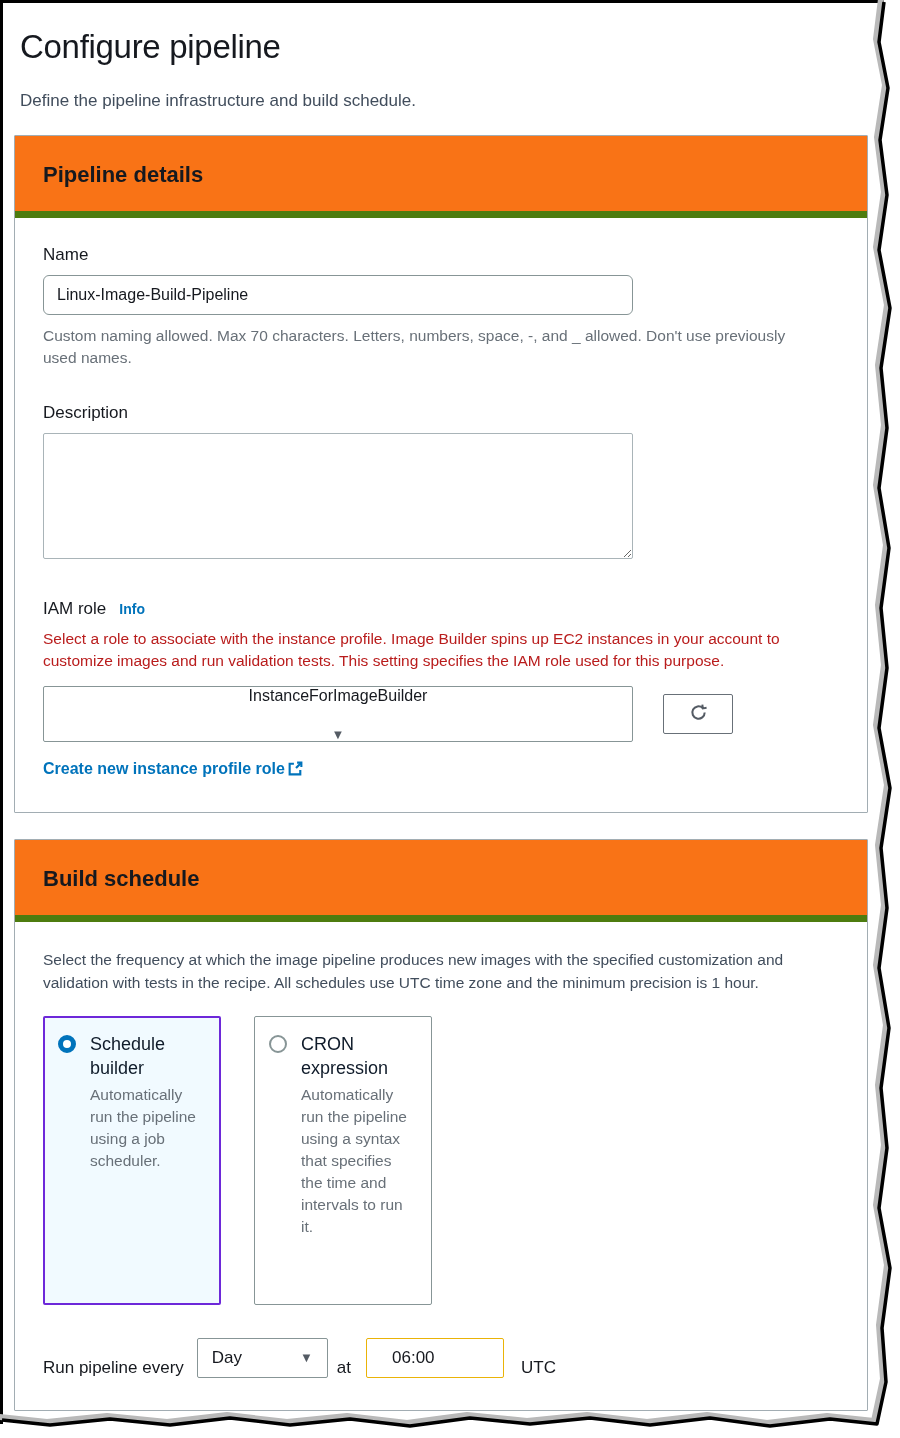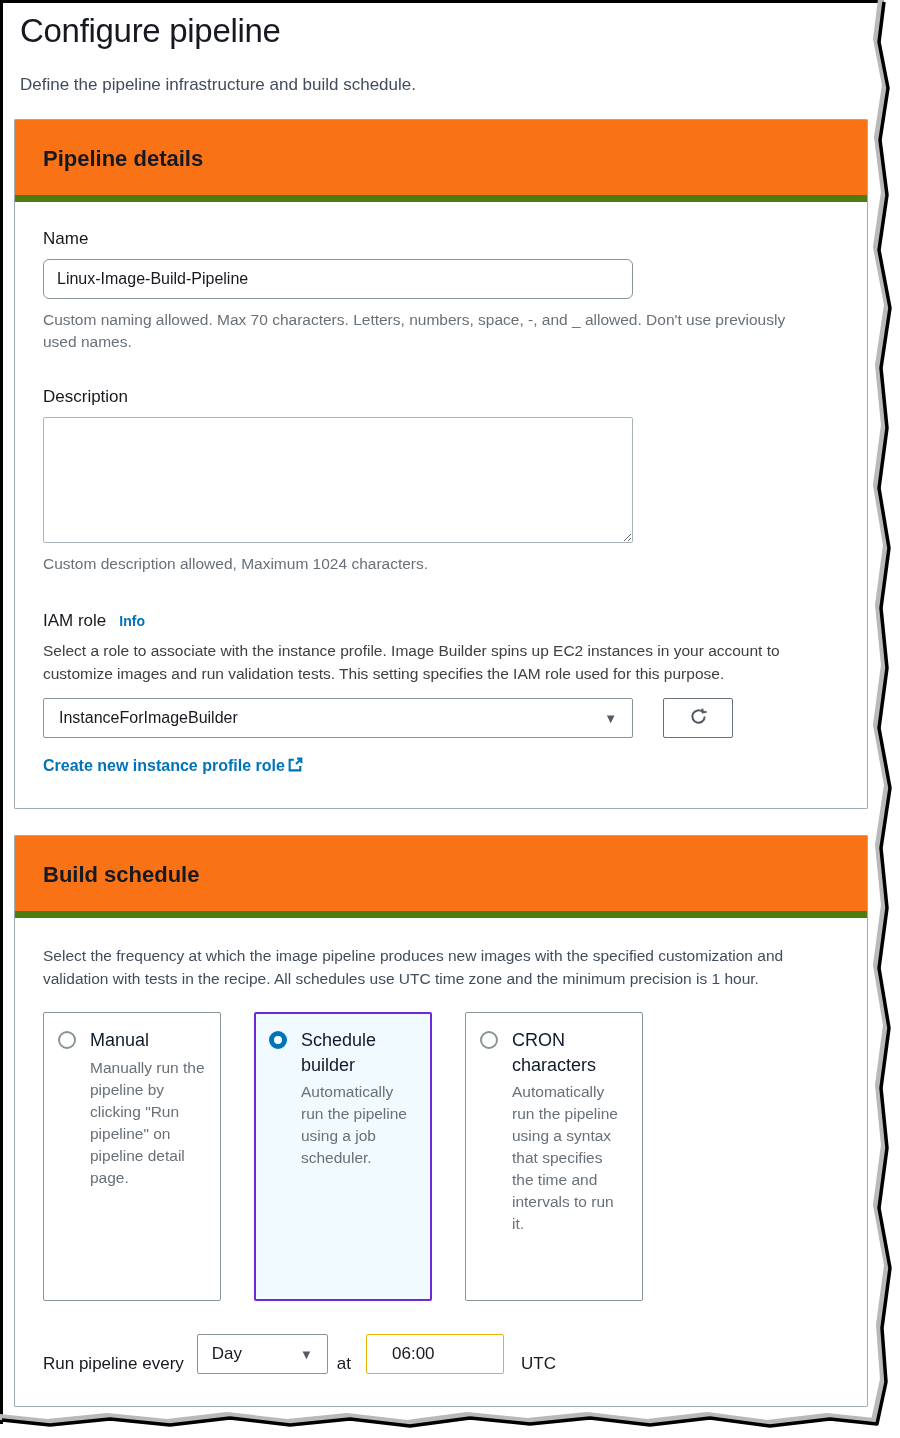--- a/index.html
+++ b/index.html
@@ -3,21 +3,21 @@
 <meta charset="utf-8">
 <style>
   * { box-sizing: border-box; margin: 0; padding: 0; }
   html, body { width: 900px; height: 1438px; background: #ffffff; }
   body {
     font-family: "Liberation Sans", sans-serif;
     color: #16191f;
     position: relative;
     overflow: hidden;
   }
-  .page { position: relative; padding-top: 12px; }
+  .page { position: relative; padding-top: 28px; }
 
   
   .page-title {
     margin-left: 20px;
     font-size: 33px;
     font-weight: 400;
     color: #16191f;
     letter-spacing: -0.3px;
   }
   .page-subtitle {
@@ -80,31 +80,32 @@
 
   .iam-block { margin-top: 36px; }
   .label-row { display: flex; align-items: baseline; gap: 13px; }
   .info-link {
     font-size: 14px; font-weight: 700;
     color: #0073bb; text-decoration: none; cursor: pointer;
   }
   .iam-help {
     margin-top: 9px;
     font-size: 15.5px; line-height: 1.45;
-    color: #404040;
+    color: #b91c1c;
     max-width: 792px;
   }
   .select-row { margin-top: 13px; display: flex; align-items: center; gap: 30px; }
   .select-box {
-    width: 590px; height: 40px;
+    width: 590px; height: 56px;
     border: 1px solid #879596; border-radius: 2px;
     background: #fff;
     display: flex; align-items: center; justify-content: space-between;
     padding: 0 15px;
     cursor: pointer;
+    flex-direction: column;
   }
   .select-value { font-size: 16px; color: #16191f; }
   .caret { font-size: 13px; color: #545b64; line-height: 1; }
   .refresh-btn {
     width: 70px; height: 40px;
     border: 1px solid #687078; border-radius: 2px;
     background: #fff;
     display: flex; align-items: center; justify-content: center;
     cursor: pointer;
   }
@@ -200,21 +201,20 @@
     </div>
     <div class="card-body">
 
       <label class="field-label">Name</label>
       <input class="text-input" type="text" value="Linux-Image-Build-Pipeline" style="">
       <p class="helper-text">Custom naming allowed. Max 70 characters. Letters, numbers, space, -, and _ allowed. Don't use previously used names.</p>
 
       <div class="desc-block">
         <label class="field-label">Description</label>
         <textarea class="desc-textarea" style=""></textarea>
-        <p class="helper-text">Custom description allowed, Maximum 1024 characters.</p>
       </div>
 
       <div class="iam-block">
         <div class="label-row">
           <span class="field-label">IAM role</span>
           <a class="info-link">Info</a>
         </div>
         <p class="iam-help">Select a role to associate with the instance profile. Image Builder spins up EC2 instances in your account to customize images and run validation tests. This setting specifies the IAM role used for this purpose.</p>
 
         <div class="select-row">
@@ -250,40 +250,33 @@
   <section class="card">
     <div class="card-header">
       <h2>Build schedule</h2>
     </div>
     <div class="card-body">
 
       <p class="schedule-intro">Select the frequency at which the image pipeline produces new images with the specified customization and validation with tests in the recipe. All schedules use UTC time zone and the minimum precision is 1 hour.</p>
 
       <div class="options-row">
 
-        <div class="opt-card">
-          <div class="opt-head">
-            <span class="radio"></span>
-            <span class="opt-title">Manual</span>
-          </div>
-          <p class="opt-desc">Manually run the pipeline by clicking "Run pipeline" on pipeline detail page.</p>
-        </div>
 
         <div class="opt-card selected">
           <div class="opt-head">
             <span class="radio"></span>
             <span class="opt-title">Schedule builder</span>
           </div>
           <p class="opt-desc">Automatically run the pipeline using a job scheduler.</p>
         </div>
 
         <div class="opt-card">
           <div class="opt-head">
             <span class="radio"></span>
-            <span class="opt-title">CRON characters</span>
+            <span class="opt-title">CRON expression</span>
           </div>
           <p class="opt-desc">Automatically run the pipeline using a syntax that specifies the time and intervals to run it.</p>
         </div>
 
       </div>
 
       <div class="freq-row">
         <span class="freq-label">Run pipeline every</span>
         <div class="freq-select">
           <span class="select-value">Day</span>

